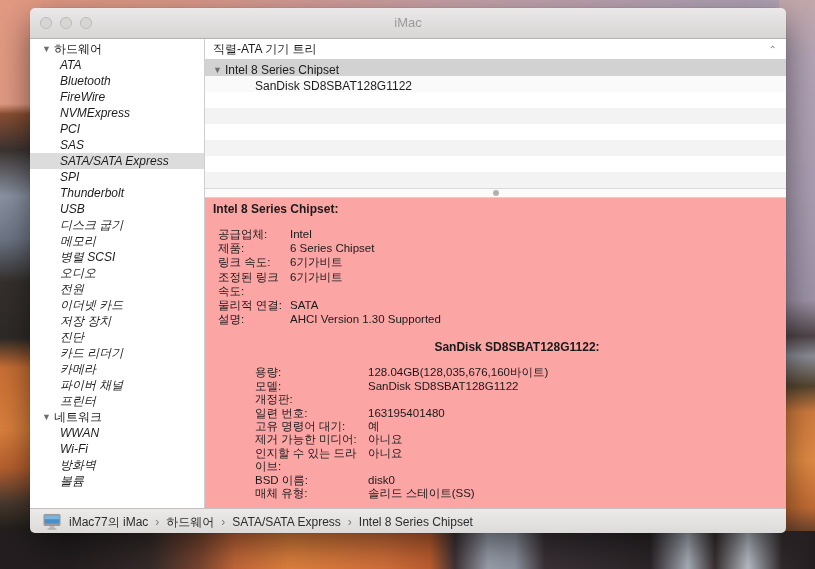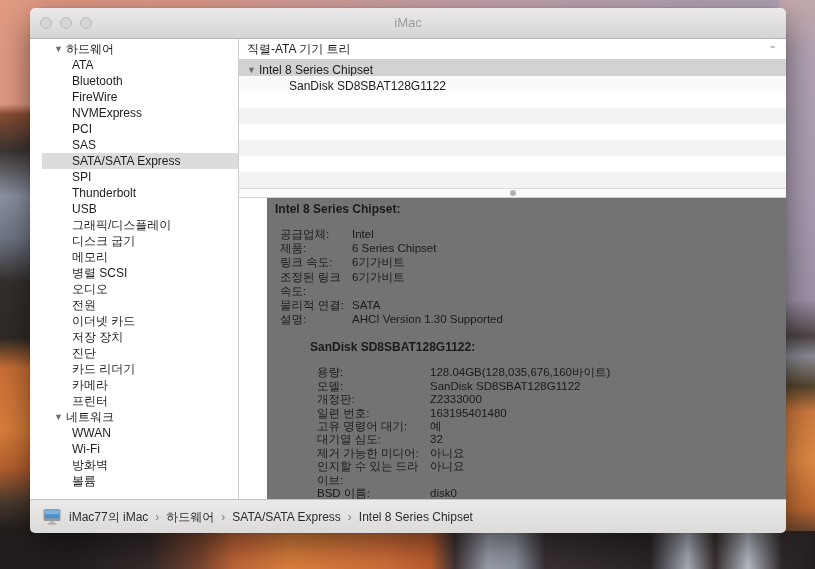--- a/index.html
+++ b/index.html
@@ -27,26 +27,26 @@
     background:#fff;display:flex;flex-direction:column;}
   .titlebar{height:30px;border-radius:5px 5px 0 0;position:relative;flex:0 0 auto;
     background:linear-gradient(180deg,#eae8e8,#d8d5d5);border-bottom:1px solid #b5b2b2;}
   .traffic{position:absolute;top:9px;left:10px;display:flex;gap:8px;}
   .light{width:12px;height:12px;border-radius:50%;background:#d8d5d5;
     border:1px solid #bdb9b9;box-sizing:border-box;}
   .win-title{position:absolute;left:0;right:0;top:0;height:30px;line-height:30px;
     text-align:center;font-size:13px;color:#9c9a9a;}
   .content{flex:1 1 auto;display:flex;min-height:0;}
   
-  .sidebar{width:209px;flex:0 0 auto;background:#fff;border-right:1px solid #cecece;
-    overflow:hidden;padding-top:2px;box-sizing:border-box;padding-left:12px;}
+  .sidebar{width:175px;flex:0 0 auto;background:#fff;border-right:1px solid #cecece;
+    overflow:hidden;padding-top:2px;box-sizing:border-box;}
   .side-row{height:16px;line-height:16px;font-size:12px;color:#1d1d1d;
     white-space:nowrap;overflow:hidden;}
   .side-row.group{padding-left:12px;}
-  .side-row.item{padding-left:30px;}
+  .side-row.item{padding-left:30px;font-style:italic;}
   .side-row.selected{background:#dcdcdc;}
   .disclosure{display:inline-block;font-size:9px;color:#6e6e6e;margin-right:3px;
     transform:translateY(-1px);}
   
   .main{flex:1 1 auto;display:flex;flex-direction:column;min-width:0;}
   .tree-header{height:20px;flex:0 0 auto;border-bottom:1px solid #cfcfcf;
     display:flex;align-items:center;background:#fff;}
   .tree-header-label{font-size:12px;color:#1c1c1c;padding-left:8px;flex:1;}
   .sort-chevron{font-size:10px;color:#8a8a8a;padding-right:9px;}
   .tree-rows{flex:0 0 auto;}
@@ -55,34 +55,34 @@
   .tree-row.selected{background:#d2d2d2;}
   .tree-row.child{background:#fafafa;}
   .tree-row .disclosure{margin-left:8px;}
   .tree-row.lvl1{padding-left:50px;}
   .tree-row.empty.odd{background:#f3f3f3;}
   .splitter{height:10px;flex:0 0 auto;background:#fbfbfb;border-top:1px solid #dadada;
     border-bottom:1px solid #d2d2d2;position:relative;box-sizing:border-box;}
   .splitter .knob{position:absolute;left:50%;top:50%;width:6px;height:6px;
     margin:-3px 0 0 -3px;border-radius:50%;background:#b2b2b2;}
   
-  .details{flex:1 1 auto;background:#737373;overflow:hidden;padding-top:4px;
-    font-size:11.5px;color:#1a1a1a;margin-left:28px;}
+  .details{flex:1 1 auto;background:#fca5a5;overflow:hidden;padding-top:4px;
+    font-size:11.5px;color:#1a1a1a;}
   .sec-title{font-weight:bold;font-size:12px;margin-bottom:11px;}
   .sec-0 .sec-title{padding-left:8px;}
-  .sec-1 .sec-title{padding-left:43px;margin-top:14px;margin-bottom:12px;}
+  .sec-1 .sec-title{padding-left:43px;margin-top:14px;margin-bottom:12px;text-align:center;}
   .kv{display:flex;}
   .sec-0 .kv{padding-left:13px;line-height:14.2px;}
   .sec-1 .kv{padding-left:50px;line-height:13.4px;}
   .kv .k{flex:0 0 auto;}
   .sec-0 .kv .k{width:72px;}
   .sec-1 .kv .k{width:113px;}
   .kv .v{flex:1;white-space:nowrap;}
   
-  .bottombar{height:34px;flex:0 0 auto;border-top:1px solid #c3c0c0;
+  .bottombar{height:25px;flex:0 0 auto;border-top:1px solid #c3c0c0;
     border-radius:0 0 5px 5px;background:linear-gradient(180deg,#eceae9,#dddbda);
     display:flex;align-items:center;padding-left:12px;box-sizing:border-box;}
   .crumb-icon{margin-right:7px;display:inline-flex;}
   .crumb{font-size:12px;color:#2c2c2c;white-space:nowrap;}
   .crumb-sep{color:#7d7d7d;margin:0 7px;font-size:12px;}
 </style>
 </head>
 <body>
 
 <div class="wallpaper"></div>
@@ -107,31 +107,31 @@
           <div class="side-row item">ATA</div>
           <div class="side-row item">Bluetooth</div>
           <div class="side-row item">FireWire</div>
           <div class="side-row item">NVMExpress</div>
           <div class="side-row item">PCI</div>
           <div class="side-row item">SAS</div>
           <div class="side-row item selected">SATA/SATA Express</div>
           <div class="side-row item">SPI</div>
           <div class="side-row item">Thunderbolt</div>
           <div class="side-row item">USB</div>
-          <div class="side-row item">그래픽/디스플레이</div>
           <div class="side-row item">디스크 굽기</div>
           <div class="side-row item">메모리</div>
           <div class="side-row item">병렬 SCSI</div>
           <div class="side-row item">오디오</div>
           <div class="side-row item">전원</div>
           <div class="side-row item">이더넷 카드</div>
           <div class="side-row item">저장 장치</div>
           <div class="side-row item">진단</div>
           <div class="side-row item">카드 리더기</div>
           <div class="side-row item">카메라</div>
+          <div class="side-row item">파이버 채널</div>
           <div class="side-row item">프린터</div>
           <div class="side-row group"><span class="disclosure">▼</span><span>네트워크</span></div>
           <div class="side-row item">WWAN</div>
           <div class="side-row item">Wi-Fi</div>
           <div class="side-row item">방화벽</div>
           <div class="side-row item">볼륨</div>
         </div>
     </div>
 
     <div class="main">
@@ -185,33 +185,28 @@
             <div class="kv">
               <span class="k">용량:</span>
               <span class="v">128.04GB(128,035,676,160바이트)</span>
             </div>
             <div class="kv">
               <span class="k">모델:</span>
               <span class="v">SanDisk SD8SBAT128G1122</span>
             </div>
             <div class="kv">
               <span class="k">개정판:</span>
-              <span class="v">Z2333000</span>
             </div>
             <div class="kv">
               <span class="k">일련 번호:</span>
               <span class="v">163195401480</span>
             </div>
             <div class="kv">
               <span class="k">고유 명령어 대기:</span>
               <span class="v">예</span>
-            </div>
-            <div class="kv">
-              <span class="k">대기열 심도:</span>
-              <span class="v">32</span>
             </div>
             <div class="kv">
               <span class="k">제거 가능한 미디어:</span>
               <span class="v">아니요</span>
             </div>
             <div class="kv">
               <span class="k">인지할 수 있는 드라이브:</span>
               <span class="v">아니요</span>
             </div>
             <div class="kv">

